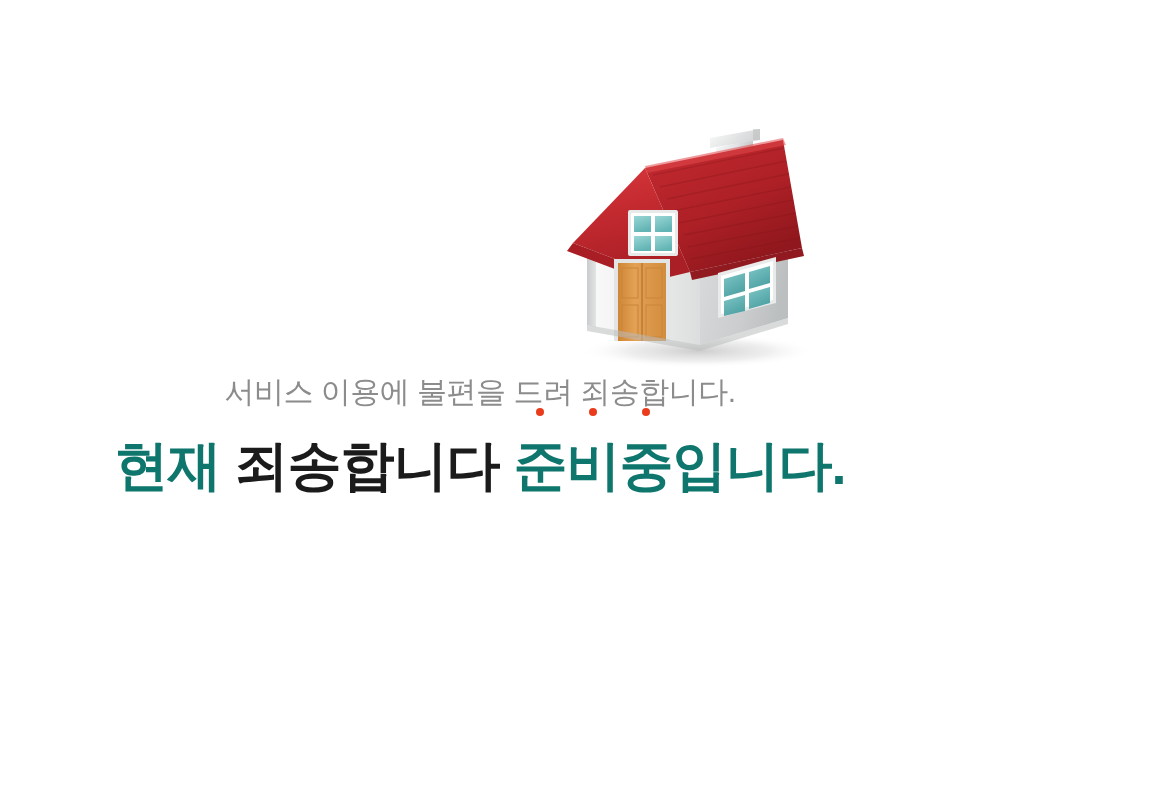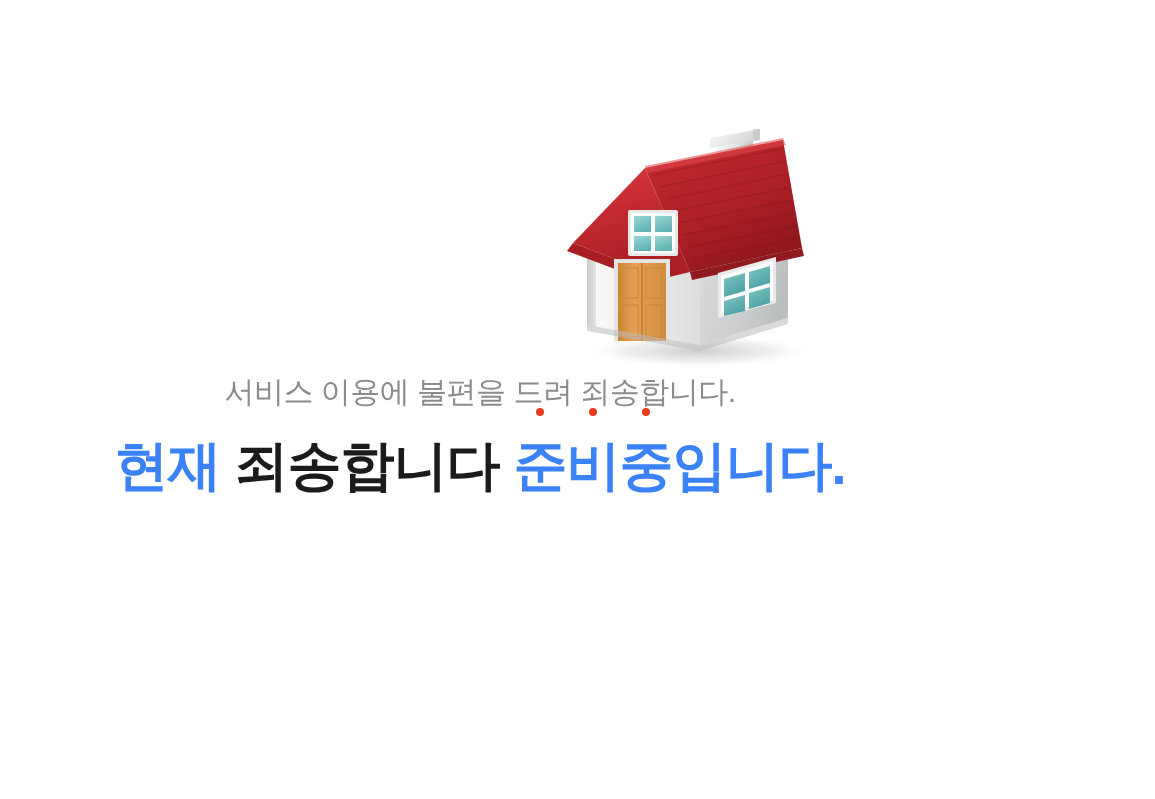--- a/index.html
+++ b/index.html
@@ -58,21 +58,21 @@
   .headline {
     margin-top: 22px;
     font-size: 54px;
     line-height: 62px;
     font-weight: 700;
     letter-spacing: -1px;
     white-space: nowrap;
     position: relative;
     display: block;
   }
-  .seg-red   { color: #3b82f6; }
+  .seg-red   { color: #0f766e; }
   .seg-black { color: #1b1b1b; }
 
   .emphasis {
     position: relative;
     display: inline-block;
   }
   .emphasis .dots {
     position: absolute;
     top: -26px;
     left: 0;

